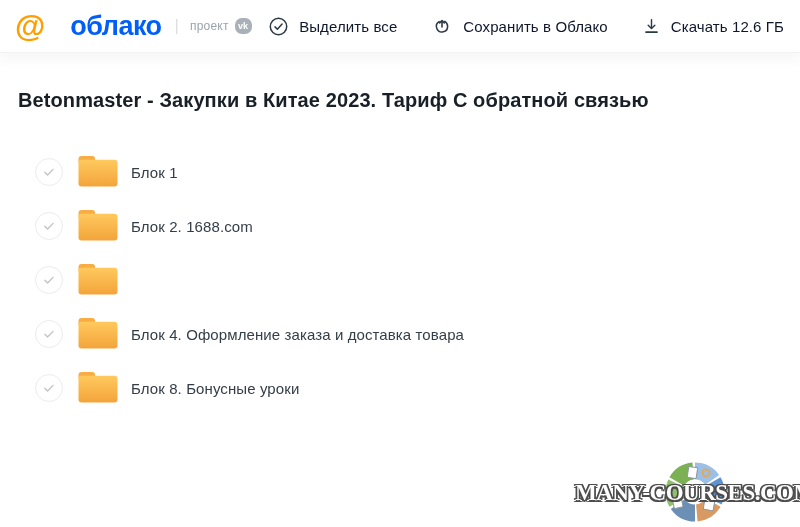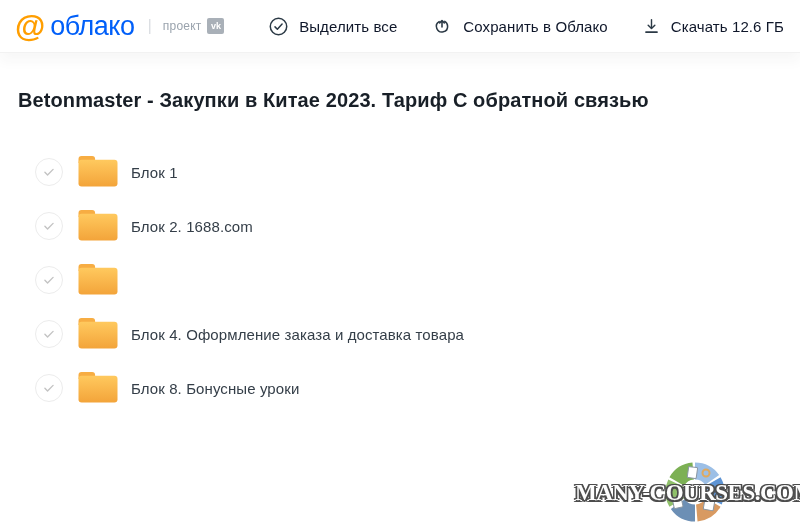--- a/index.html
+++ b/index.html
@@ -11,26 +11,26 @@
     height:53px; display:flex; align-items:center;
     padding:0 16px 0 15px; background:#fff; position:relative;
     border-bottom:1px solid #f2f2f2;
     box-shadow:0 8px 12px rgba(40,50,60,0.04);
   }
   .logo { display:flex; align-items:center; cursor:pointer; }
   .at-icon {
     color:#ff9e00; font-size:31px; font-weight:700; line-height:1;
     margin-right:6px; letter-spacing:-1px;
   }
-  .brand { color:#005ff9; font-size:27px; font-weight:400; letter-spacing:-0.5px; }
+  .brand { color:#005ff9; font-size:27px; font-weight:700; letter-spacing:-0.5px;margin-left:20px; }
   .logo-divider { color:#dcdfe3; font-size:17px; margin:0 11px 0 13px; font-weight:400; }
   .project { color:#9aa3ad; font-size:12px; letter-spacing:0.2px; }
   .vk-badge {
     display:inline-flex; align-items:center; justify-content:center;
-    width:17px; height:16px; margin-left:6px; border-radius:2px;
+    width:17px; height:16px; margin-left:6px; border-radius:7px;
     background:#a9b0b8; color:#fff; font-size:9px; font-weight:700;
     text-transform:lowercase;
   }
   .actions { margin-left:auto; display:flex; align-items:center; gap:34px; }
   .action-btn {
     display:flex; align-items:center; gap:10px; background:none; border:none;
     cursor:pointer; color:#0f172a; font-size:15px;
     font-family:"Liberation Sans", sans-serif; letter-spacing:0.1px;
   }
   .action-btn svg { display:block; }

